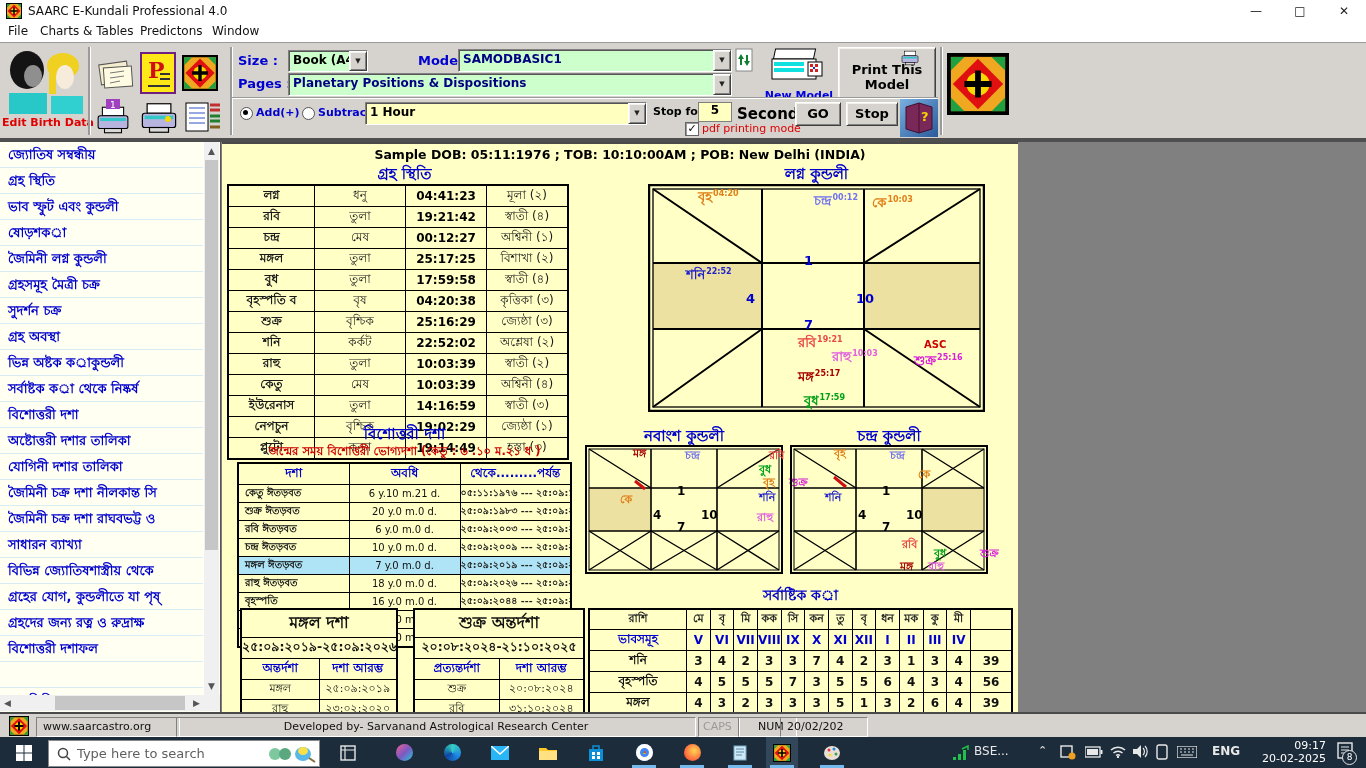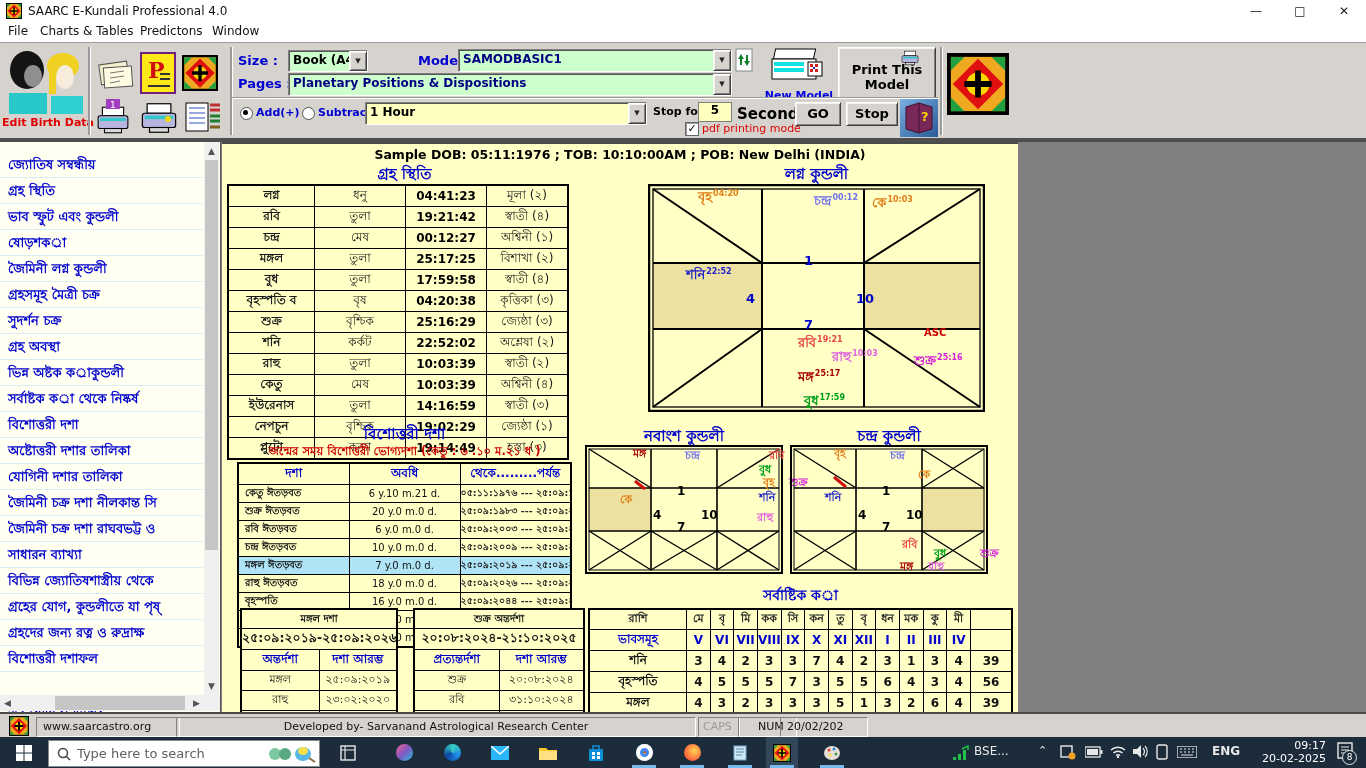--- a/index.html
+++ b/index.html
@@ -45,21 +45,21 @@
   .graha td:nth-child(2){width:90px;}
   .graha td:nth-child(3){width:80px;font-weight:bold;color:#000;}
   .graha td:nth-child(4){width:80px;}
   .dasha th{height:20px;font-size:12px;color:#0000cc;font-weight:bold;}
   .dasha td{height:13px;font-size:10px;color:#111;}
   .dasha td:nth-child(1){width:103px;font-weight:bold;text-align:left;padding-left:6px;}
   .dasha td:nth-child(2){width:100px;}
   .dasha td:nth-child(3){width:132px;font-size:9.5px;font-weight:bold;color:#222;}
   .hl td{background:#aee4f6;}
   .mini td{height:18px;font-size:11px;color:#111;}
-  .mini .mini-title{font-weight:bold;font-size:10px;color:#111;margin-left:36px;}
+  .mini .mini-title{font-weight:bold;font-size:16px;color:#111;margin-left:36px;}
   .mini .mini-range{font-weight:bold;font-size:12.5px;color:#111;}
   .mini .mini-h{color:#0000cc;font-weight:bold;font-size:12px;}
   .mini td:nth-child(1){width:50%;} .mini td:nth-child(2){width:50%;}
   .sv td{height:17.5px;font-size:12px;font-weight:bold;color:#111;}
   .sv td:first-child{width:96px;font-size:12px;}
   .sv td:last-child{width:40px;text-align:center;}
   .sv tr:first-child td{font-size:11px;color:#222;}
   .sv tr:nth-child(2) td{color:#0000cc;}
   
   .chart{position:absolute;}
@@ -240,21 +240,21 @@
       </svg>
     </div>
     <svg class="abs" style="left:947px;top:10px" width="62" height="62">
         <use href="#mandala" width="62" height="62"></use>
       </svg>
   </div>
 
   <div class="abs" id="mdi-strip"></div>
 
   <div class="abs" id="sidebar">
-    <div style="width:203px;padding-top:10px">
+    <div style="width:203px;">
         <div class="sb-item">জ্যোতিষ সম্বন্ধীয়</div>
         <div class="sb-item">গ্রহ স্থিতি</div>
         <div class="sb-item">ভাব স্ফুট এবং কুন্ডলী</div>
         <div class="sb-item">ষোড়শকর্া</div>
         <div class="sb-item">জৈমিনী লগ্ন কুন্ডলী</div>
         <div class="sb-item">গ্রহসমূহ মৈত্রী চক্র</div>
         <div class="sb-item">সুদর্শন চক্র</div>
         <div class="sb-item">গ্রহ অবস্থা</div>
         <div class="sb-item">ভিন্ন অষ্টক কর্াকুন্ডলী</div>
         <div class="sb-item">সর্বাষ্টক কর্া থেকে নিষ্কর্ষ</div>
@@ -505,21 +505,21 @@
       <span class="hnum" style="left:156px;top:134px">7</span>
       <span class="hnum" style="left:208px;top:108px">10</span>
       <div class="pl c-jup" style="left:18px;top:6px;font-size:13px"><span>বৃহ</span><span class="deg">04:20</span></div>
       <div class="pl c-moon" style="left:134px;top:10px;font-size:13px"><span>চন্দ্র</span><span class="deg">00:12</span></div>
       <div class="pl c-ketu" style="left:192px;top:12px;font-size:13px"><span>কে</span><span class="deg">10:03</span></div>
       <div class="pl c-sat" style="left:6px;top:84px;font-size:13px"><span>শনি</span><span class="deg">22:52</span></div>
       <div class="pl c-sun" style="left:118px;top:152px;font-size:13px"><span>রবি</span><span class="deg">19:21</span></div>
       <div class="pl c-rahu" style="left:152px;top:166px;font-size:13px"><span>রাহু</span><span class="deg">10:03</span></div>
       <div class="pl c-mars" style="left:118px;top:186px;font-size:13px"><span>মঙ্গ</span><span class="deg">25:17</span></div>
       <div class="pl c-merc" style="left:124px;top:210px;font-size:13px"><span>বুধ</span><span class="deg">17:59</span></div>
-      <div class="pl c-asc" style="left:244px;top:144px">ASC</div>
+      <div class="pl c-asc" style="left:244px;top:156px">ASC</div>
       <div class="pl c-ven" style="left:234px;top:170px;font-size:13px"><span>শুক্র</span><span class="deg">25:16</span></div>
     </div>
 
     <div class="ctitle" style="left:363px;top:280px;width:198px">নবাংশ কুন্ডলী</div>
     <div class="chart" style="left:363px;top:301px;width:198px;height:129px">
       <svg width="198" height="129">
         <rect x="3" y="43" width="63" height="43" fill="#ece1a0"></rect>
         <rect x="1" y="1" width="196" height="127" fill="none" stroke="#000" stroke-width="2"></rect>
         <rect x="4" y="4" width="190" height="121" fill="none" stroke="#000" stroke-width="1"></rect>
         <path d="M66 4 V125 M132 4 V125 M4 43 H194 M4 86 H194" stroke="#000" stroke-width="1.6" fill="none"></path>

